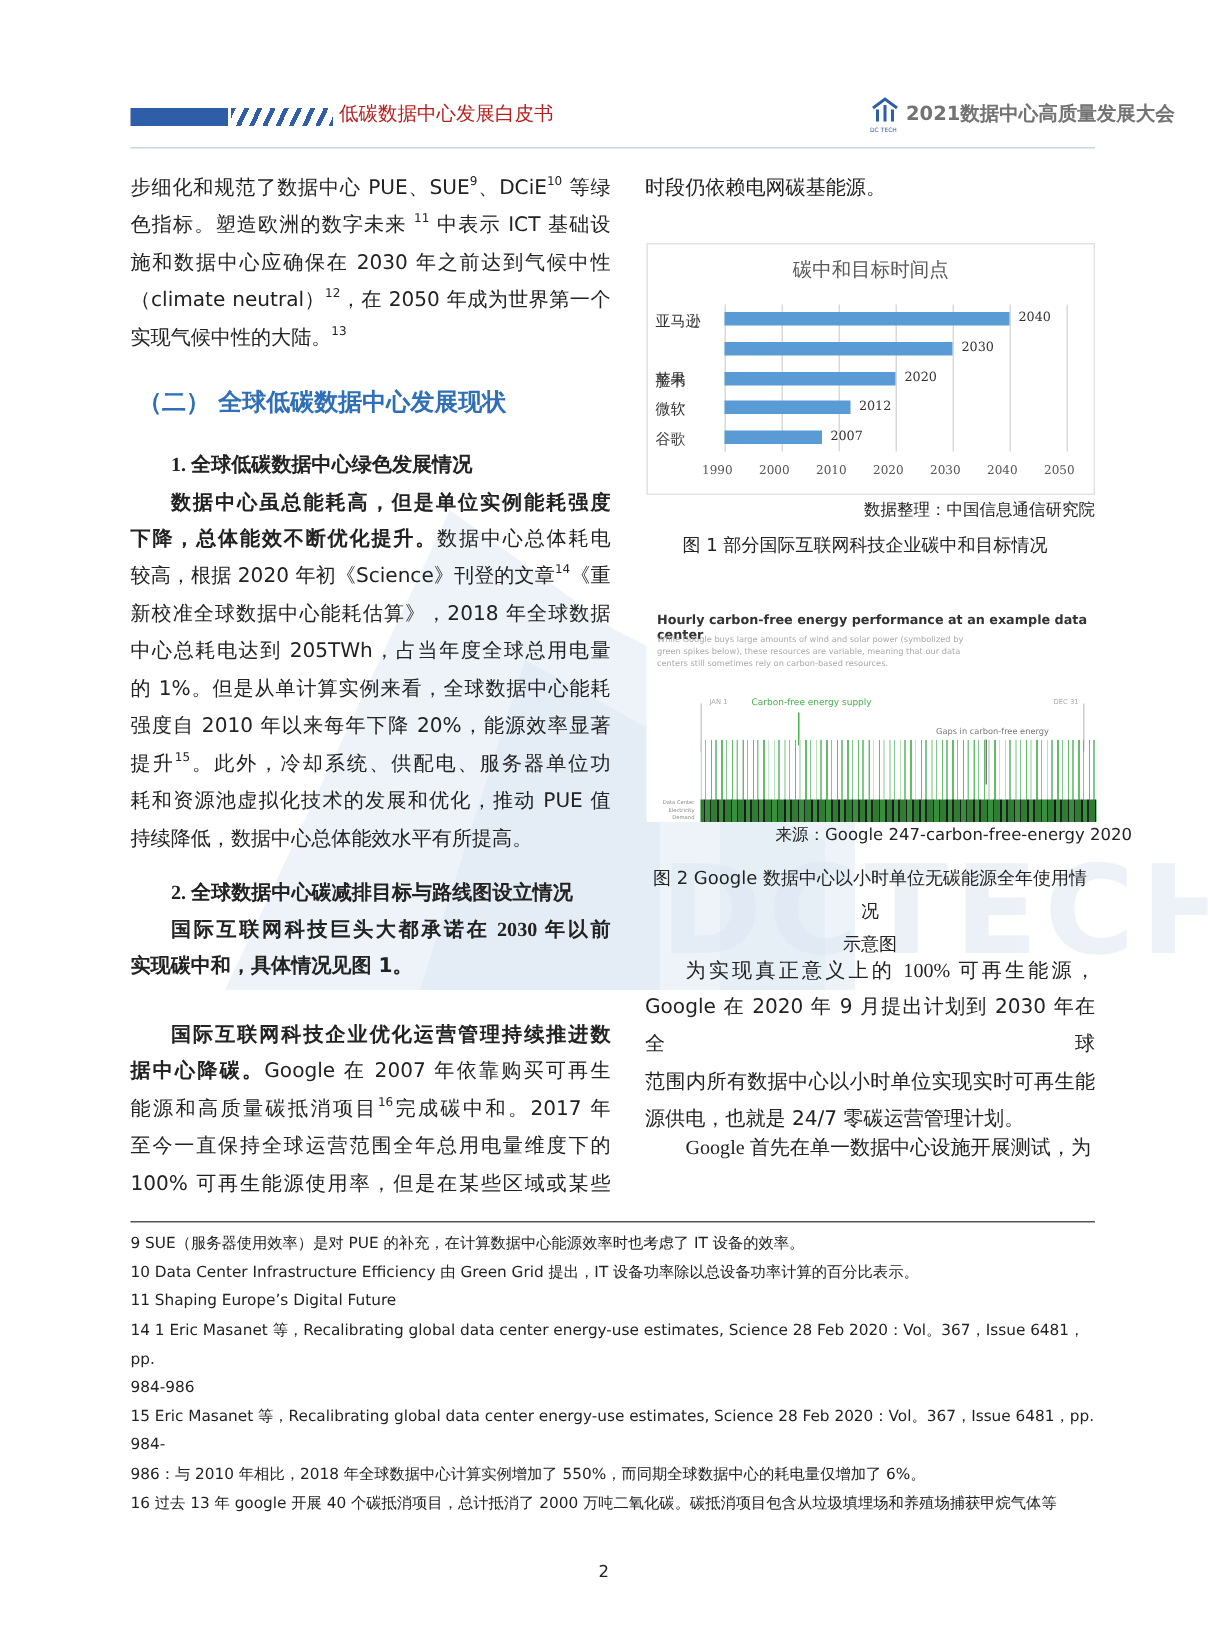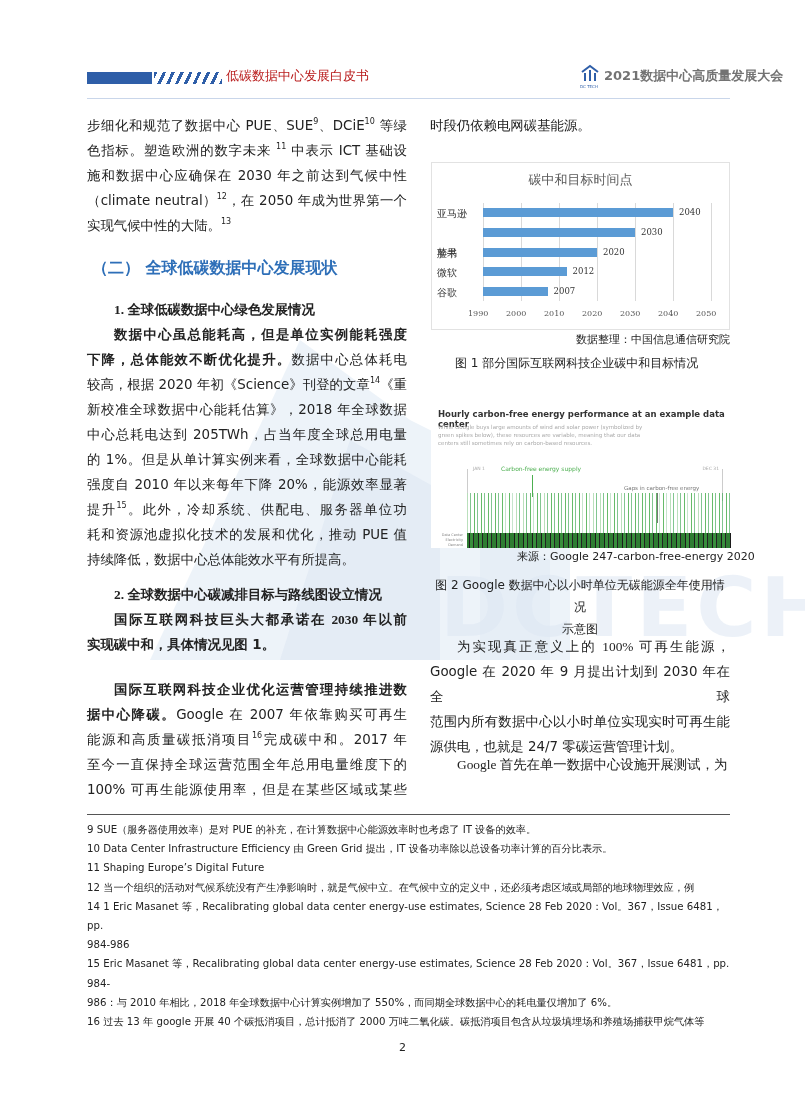--- a/index.html
+++ b/index.html
@@ -200,21 +200,20 @@
   <div class="justify">范围内所有数据中心以小时单位实现实时可再生能</div>
   <div>源供电，也就是 24/7 零碳运营管理计划。</div>
 </div>
 <div class="abs para col-right ind" style="top:752px">Google 首先在单一数据中心设施开展测试，为</div>
 
 <div class="abs fn-line"></div>
 <div class="abs fn" style="top:820px">
   <div>9 SUE（服务器使用效率）是对 PUE 的补充，在计算数据中心能源效率时也考虑了 IT 设备的效率。</div>
   <div>10 Data Center Infrastructure Efficiency 由 Green Grid 提出，IT 设备功率除以总设备功率计算的百分比表示。</div>
   <div>11 Shaping Europe’s Digital Future</div>
-  <div>12 当一个组织的活动对气候系统没有产生净影响时，就是气候中立。在气候中立的定义中，还必须考虑区域或局部的地球物理效应，例</div>
   <div>14 1 Eric Masanet 等，Recalibrating global data center energy-use estimates, Science 28 Feb 2020：Vol。367，Issue 6481，pp.</div>
   <div>984-986</div>
   <div>15 Eric Masanet 等，Recalibrating global data center energy-use estimates, Science 28 Feb 2020：Vol。367，Issue 6481，pp. 984-</div>
   <div>986：与 2010 年相比，2018 年全球数据中心计算实例增加了 550%，而同期全球数据中心的耗电量仅增加了 6%。</div>
   <div>16 过去 13 年 google 开展 40 个碳抵消项目，总计抵消了 2000 万吨二氧化碳。碳抵消项目包含从垃圾填埋场和养殖场捕获甲烷气体等</div>
 </div>
 
 <div class="abs page-num">2</div>
 
 </body></html>

